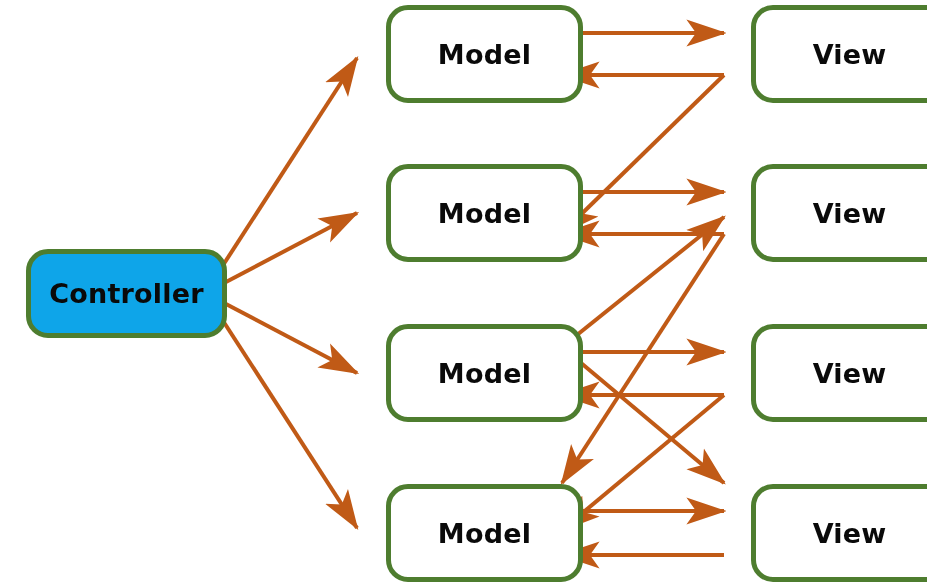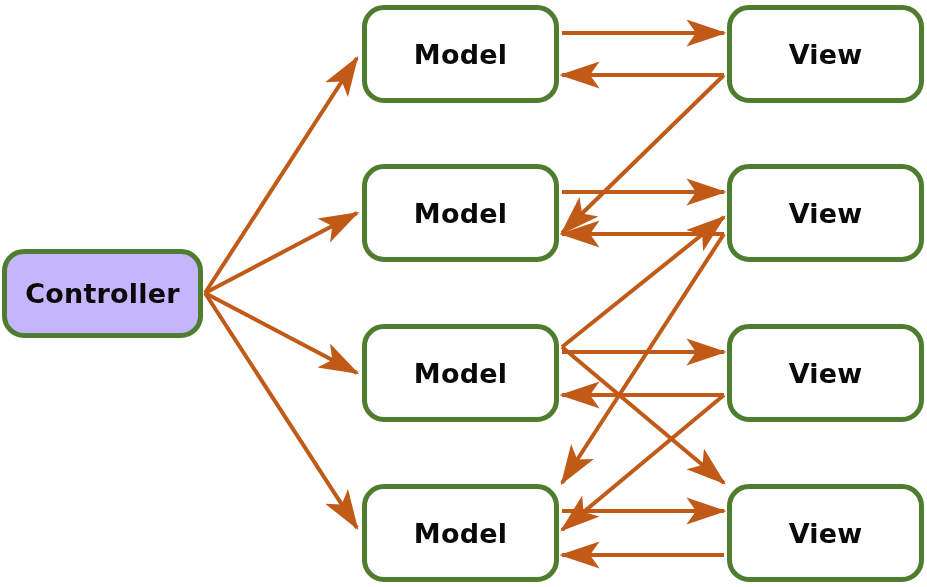--- a/index.html
+++ b/index.html
@@ -24,20 +24,21 @@
   .node {
     position: absolute;
     box-sizing: border-box;
     background: #ffffff;
     border: 5px solid #4e7d2f;
     border-radius: 22px;
     display: flex;
     align-items: center;
     justify-content: center;
     z-index: 2;
+    margin-left: 24px;
   }
   .node-label {
     font-size: 27px;
     font-weight: 700;
     color: #0a0a0a;
     letter-spacing: 0.2px;
     line-height: 1;
     white-space: nowrap;
     user-select: none;
   }
@@ -67,21 +68,21 @@
         <line x1="724" y1="234" x2="562" y2="483" stroke="#c05a16" stroke-width="4" marker-end="url(#arrowhead)"></line>
         <line x1="562" y1="352" x2="724" y2="352" stroke="#c05a16" stroke-width="4" marker-end="url(#arrowhead)"></line>
         <line x1="724" y1="395" x2="562" y2="395" stroke="#c05a16" stroke-width="4" marker-end="url(#arrowhead)"></line>
         <line x1="562" y1="347" x2="724" y2="483" stroke="#c05a16" stroke-width="4" marker-end="url(#arrowhead)"></line>
         <line x1="724" y1="395" x2="562" y2="530" stroke="#c05a16" stroke-width="4" marker-end="url(#arrowhead)"></line>
         <line x1="562" y1="511" x2="724" y2="511" stroke="#c05a16" stroke-width="4" marker-end="url(#arrowhead)"></line>
         <line x1="724" y1="555" x2="562" y2="555" stroke="#c05a16" stroke-width="4" marker-end="url(#arrowhead)"></line>
       </g>
   </svg>
 
-  <div class="node" style="left: 2px; top: 249px; width: 201px; height: 89px; border-color: rgb(78, 125, 47); background: #c4b5fd; border-width: 5px; border-radius: 22px;">
+  <div class="node" style="left: 2px; top: 249px; width: 201px; height: 89px; border-color: rgb(78, 125, 47); background: #0ea5e9; border-width: 5px; border-radius: 22px;">
     <span class="node-label" style="color: rgb(10, 10, 10); font-weight: 700;">Controller</span>
   </div>
   <div class="node" style="left: 362px; top: 5px; width: 197px; height: 98px; border-color: rgb(78, 125, 47); background: rgb(255, 255, 255); border-width: 5px; border-radius: 22px;">
     <span class="node-label" style="color: rgb(10, 10, 10); font-weight: 700;">Model</span>
   </div>
   <div class="node" style="left: 362px; top: 164px; width: 197px; height: 98px; border-color: rgb(78, 125, 47); background: rgb(255, 255, 255); border-width: 5px; border-radius: 22px;">
     <span class="node-label" style="color: rgb(10, 10, 10); font-weight: 700;">Model</span>
   </div>
   <div class="node" style="left: 362px; top: 324px; width: 197px; height: 98px; border-color: rgb(78, 125, 47); background: rgb(255, 255, 255); border-width: 5px; border-radius: 22px;">
     <span class="node-label" style="color: rgb(10, 10, 10); font-weight: 700;">Model</span>

